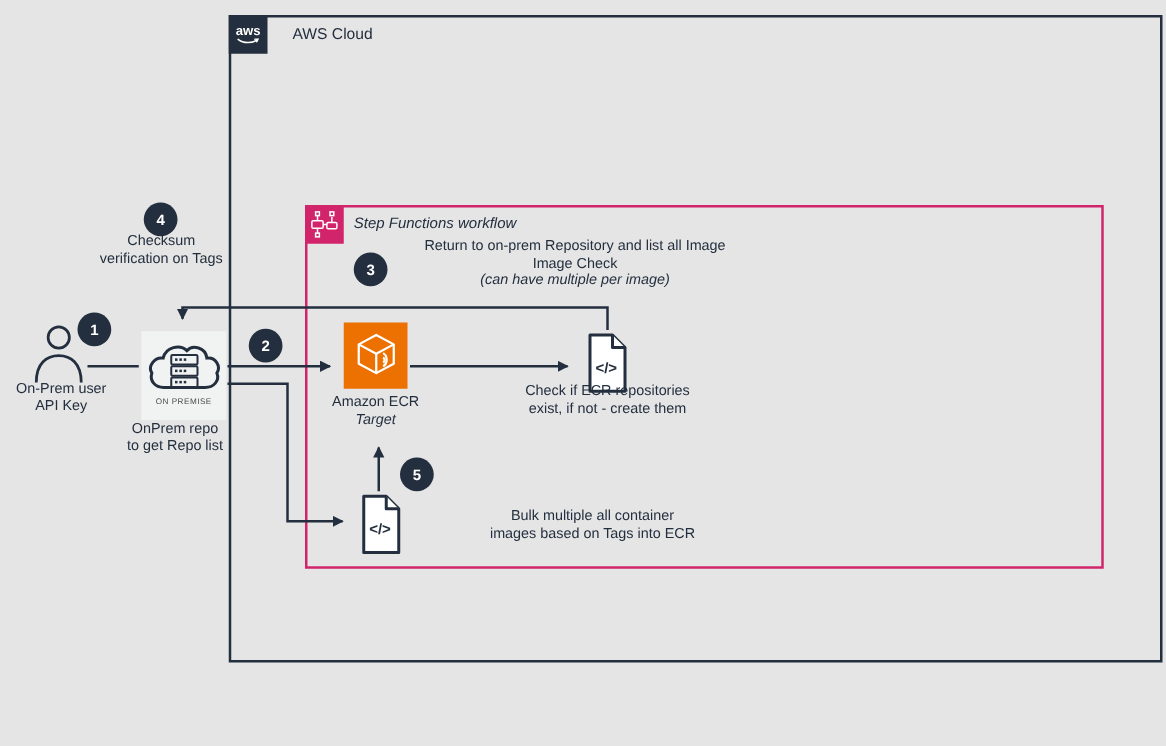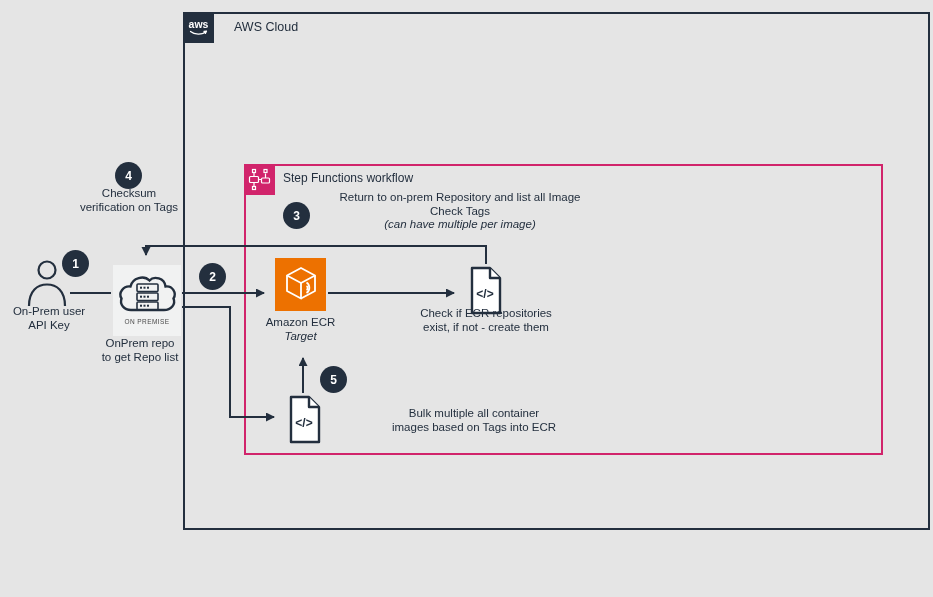--- a/index.html
+++ b/index.html
@@ -5,21 +5,21 @@
   html,body{margin:0;padding:0;background:#fff;}
   #canvas{position:relative;width:933px;height:597px;background:#e5e5e5;overflow:hidden;
           font-family:"Liberation Sans", sans-serif;color:#232F3E;}
   .abs{position:absolute;}
   .box{position:absolute;box-sizing:border-box;background:transparent;}
   #aws-cloud-box{left:183px;top:12px;width:747px;height:518px;border:2px solid #232F3E;}
   #aws-logo{left:183px;top:12px;width:31px;height:31px;background:#232F3E;}
   #aws-cloud-label{left:234px;top:20px;font-size:12.5px;}
   #sf-box{left:244px;top:164px;width:639px;height:291px;border:2px solid #D1246B;}
   #sf-icon{left:244px;top:164px;width:31px;height:31px;background:#D1246B;}
-  #sf-label{left:283px;top:171px;font-size:12px;}
+  #sf-label{left:283px;top:171px;font-size:12px;font-style:italic;}
   .label{position:absolute;font-size:11.5px;line-height:13.5px;text-align:center;}
   .label span{display:block;white-space:nowrap;}
   .label .it{font-style:italic;}
   .badge{position:absolute;width:27px;height:27px;border-radius:50%;background:#232F3E;
          color:#fff;font-size:12px;font-weight:bold;display:flex;align-items:center;
          justify-content:center;}
   #onprem-icon{left:113px;top:265px;width:68px;height:71px;background:#F1F2F2;text-align:center;}
   #onprem-caption{position:absolute;left:0;right:0;top:53px;font-size:6.5px;letter-spacing:.4px;
                   color:#4a4a4a;text-align:center;}
   #ecr-icon{left:275px;top:258px;width:51px;height:53px;background:#ED7100;display:flex;
@@ -151,21 +151,21 @@
     <span>Bulk multiple all container</span>
     <span>images based on Tags into ECR</span>
   </div>
 
   <div class="label" style="left:73px;top:187px;width:112px;">
     <span>Checksum</span>
     <span>verification on Tags</span>
   </div>
   <div class="label" style="left:324px;top:191px;width:272px;">
     <span>Return to on-prem Repository and list all Image</span>
-    <span>Check Tags</span>
+    <span>Image Check</span>
     <span class="it">(can have multiple per image)</span>
   </div>
 
   <div class="badge" style="left:62px;top:250px;">1</div>
   <div class="badge" style="left:199px;top:263px;">2</div>
   <div class="badge" style="left:283px;top:202px;">3</div>
   <div class="badge" style="left:115px;top:162px;">4</div>
   <div class="badge" style="left:320px;top:366px;">5</div>
 
 </div>

